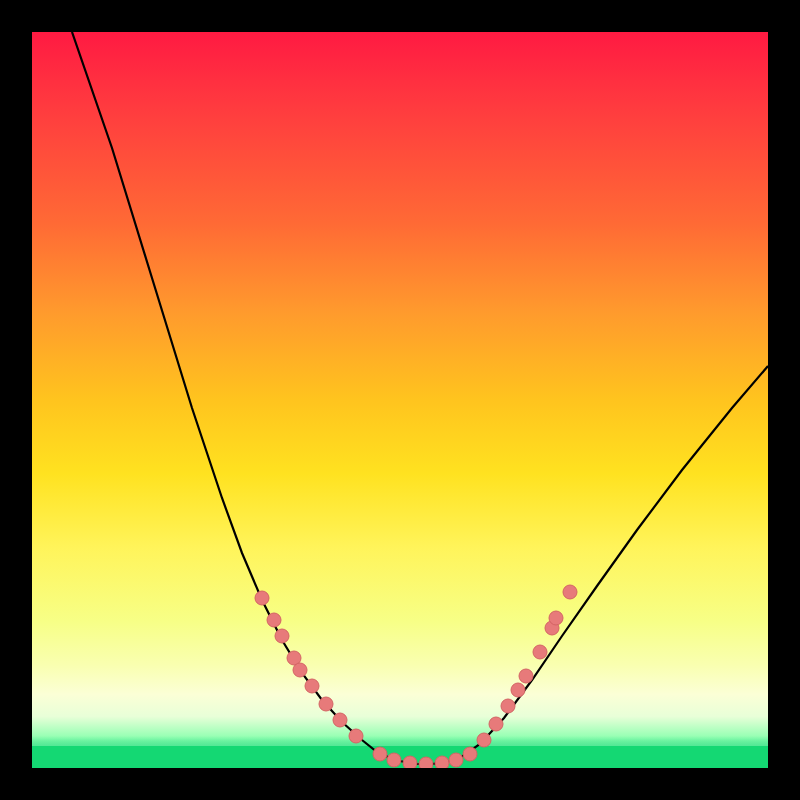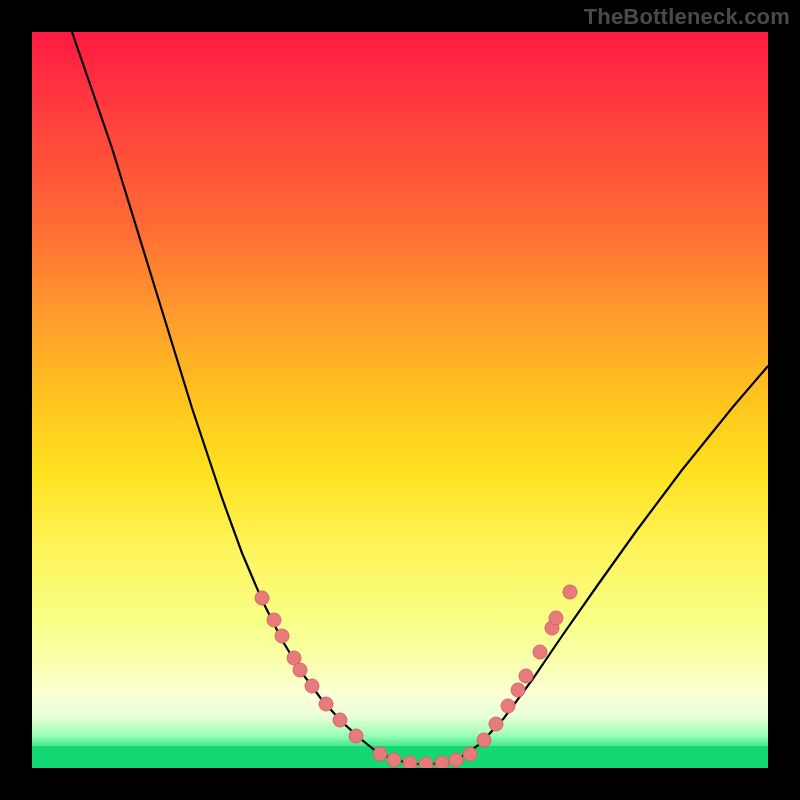--- a/index.html
+++ b/index.html
@@ -71,21 +71,20 @@
     position: absolute;
     inset: 0;
     width: 100%;
     height: 100%;
   }
 </style>
 </head>
 <body>
 
 <div class="frame">
-  <div class="watermark">TheBottleneck.com</div>
 
   <div class="plot">
     <div class="gradient"></div>
     <div class="bottom-band2"></div>
     <div class="bottom-band"></div>
 
     <svg class="curve" viewBox="0 0 736 736" preserveAspectRatio="none">
       <path id="curve-path" fill="none" stroke="#000" stroke-width="2.2" d="M 40 0 L 80 116 L 120 246 L 160 376 L 190 466 L 210 521 L 230 568 L 250 608 L 270 641 L 290 668 L 310 690 L 330 708 L 345 720 L 358 726 L 358 726 L 372 730 L 386 732 L 400 732 L 414 730 L 428 726 L 428 726 L 448 712 L 472 686 L 500 648 L 530 604 L 565 554 L 605 498 L 650 438 L 700 376 L 736 334"></path>
       <g id="markers">
           <circle cx="230" cy="566" r="7" fill="#e77a7a" stroke="#d46464" stroke-width="1"></circle>

